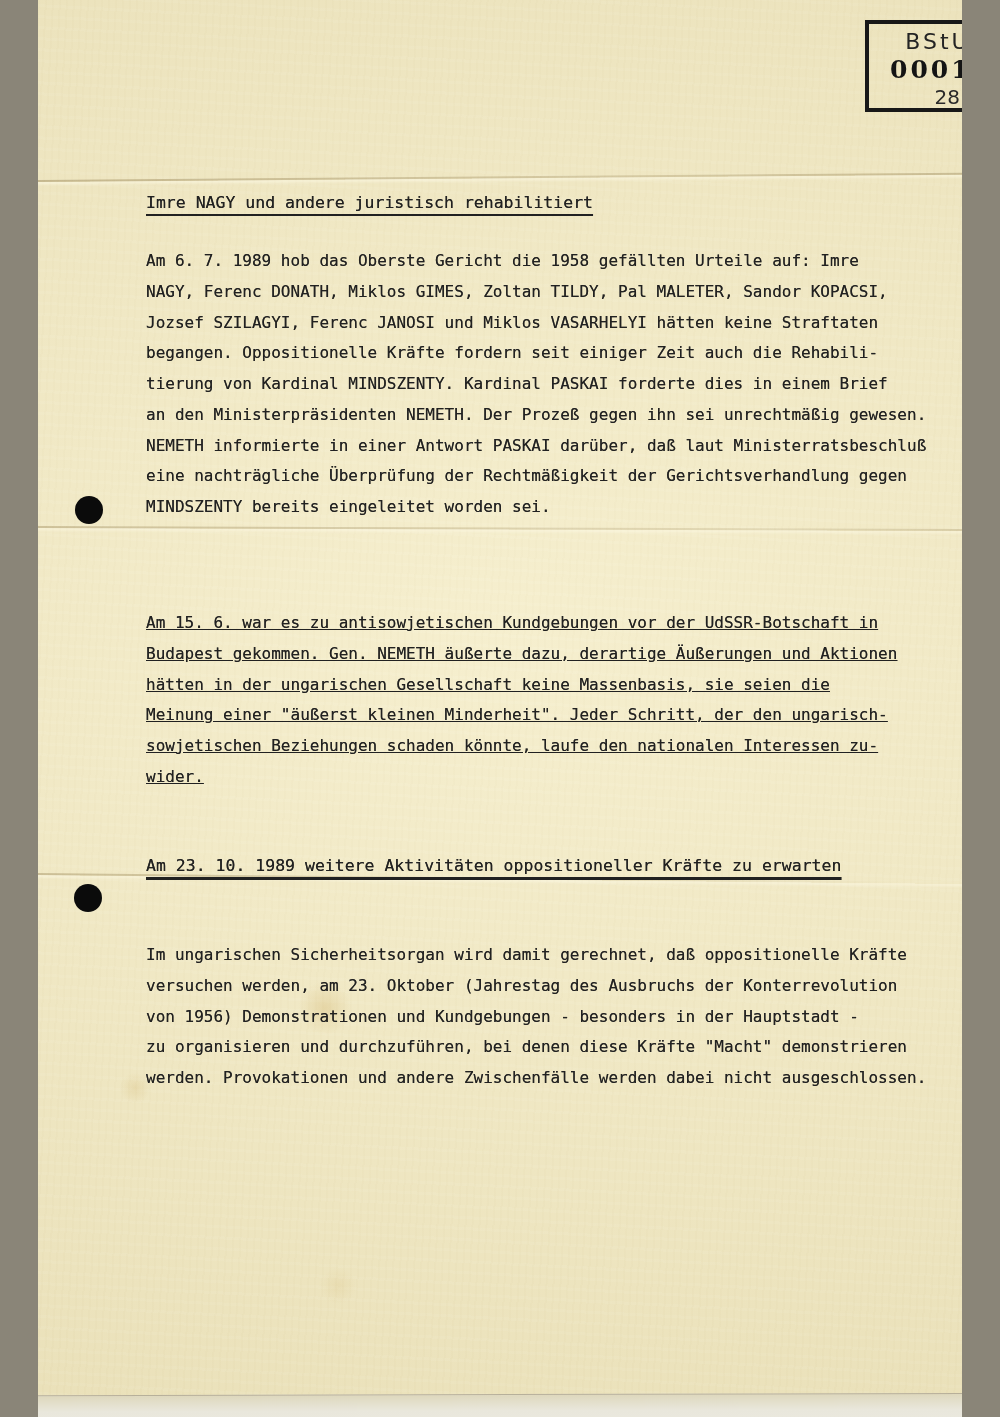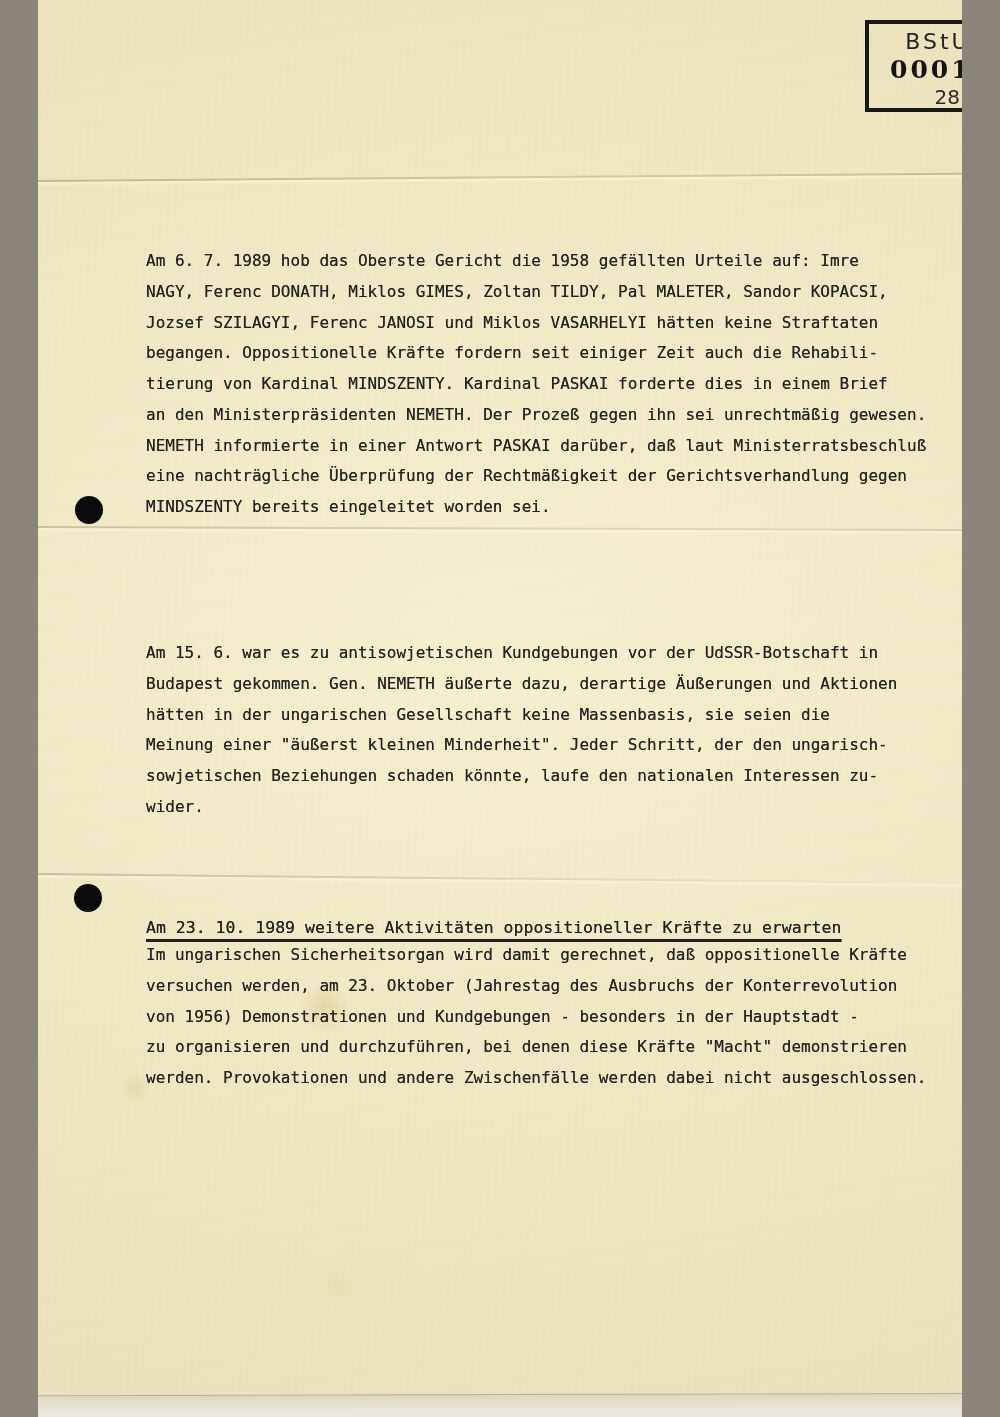--- a/index.html
+++ b/index.html
@@ -115,22 +115,22 @@
     left: 108px;
     width: 845px;
     font-size: 16px;
     line-height: 30.75px;
     white-space: pre-line;
     text-shadow: 0 0 0.5px rgba(30,30,30,0.7);
   }
   .h1 { top: 187px; }
   .b1 { top: 246px; }
   .h2 { top: 575px; }
-  .b2 { top: 638px; }
-  .h3 { top: 912px; text-decoration-thickness: 2.5px; }
+  .b2 { top: 608px; text-decoration: underline; }
+  .h3 { top: 850px; text-decoration-thickness: 2.5px; }
   .b3 { top: 940px; }
 </style>
 </head>
 <body>
 
 <div class="page">
 
   <div class="crease crease-1"></div>
   <div class="crease crease-2"></div>
   <div class="crease crease-3"></div>
@@ -138,20 +138,21 @@
 
   <div class="hole hole-1"></div>
   <div class="hole hole-2"></div>
 
   <div class="stamp">
     <div class="stamp-org">BStU</div>
     <div class="stamp-serial">000138</div>
     <div class="stamp-pagenum">28</div>
   </div>
 
+  <div class="sec-heading h1">Imre NAGY und andere juristisch rehabilitiert</div>
   <div class="sec-body b1">Am 6. 7. 1989 hob das Oberste Gericht die 1958 gefällten Urteile auf: Imre
 NAGY, Ferenc DONATH, Miklos GIMES, Zoltan TILDY, Pal MALETER, Sandor KOPACSI,
 Jozsef SZILAGYI, Ferenc JANOSI und Miklos VASARHELYI hätten keine Straftaten
 begangen. Oppositionelle Kräfte fordern seit einiger Zeit auch die Rehabili-
 tierung von Kardinal MINDSZENTY. Kardinal PASKAI forderte dies in einem Brief
 an den Ministerpräsidenten NEMETH. Der Prozeß gegen ihn sei unrechtmäßig gewesen.
 NEMETH informierte in einer Antwort PASKAI darüber, daß laut Ministerratsbeschluß
 eine nachträgliche Überprüfung der Rechtmäßigkeit der Gerichtsverhandlung gegen
 MINDSZENTY bereits eingeleitet worden sei.</div>
 

